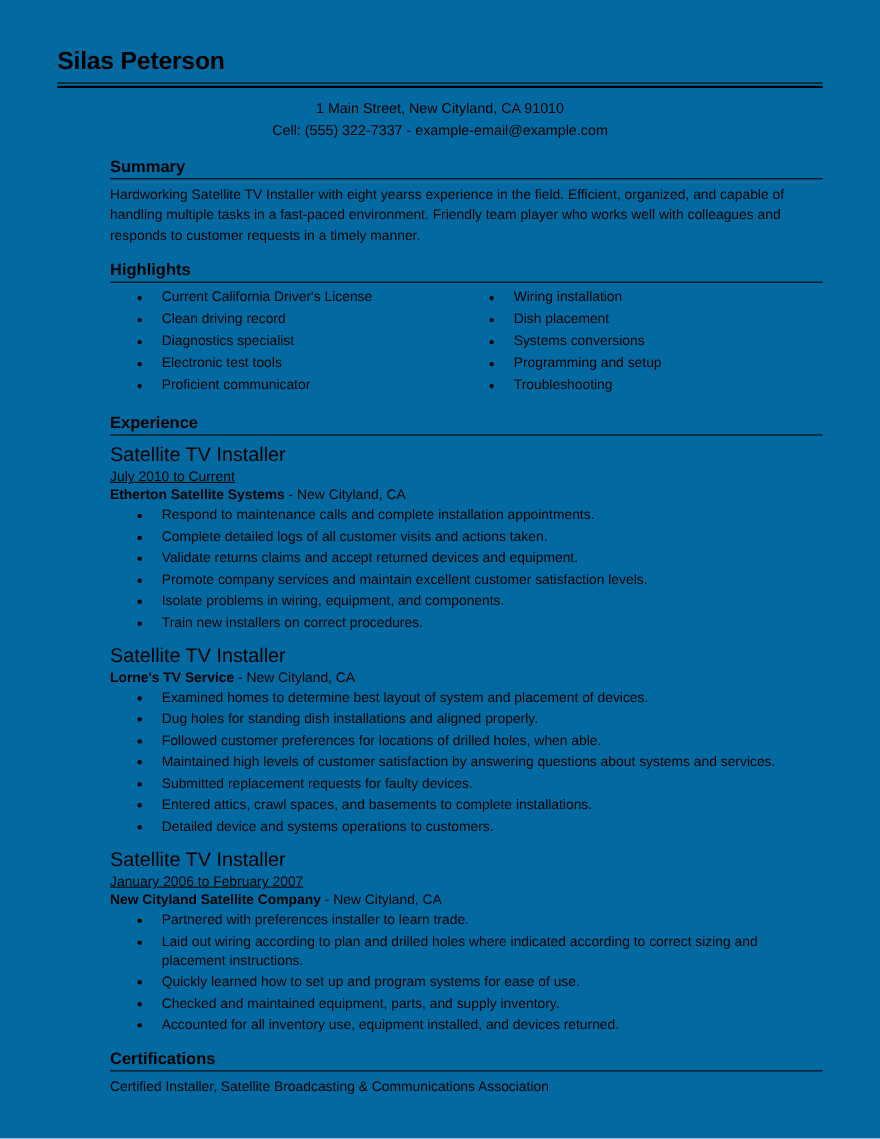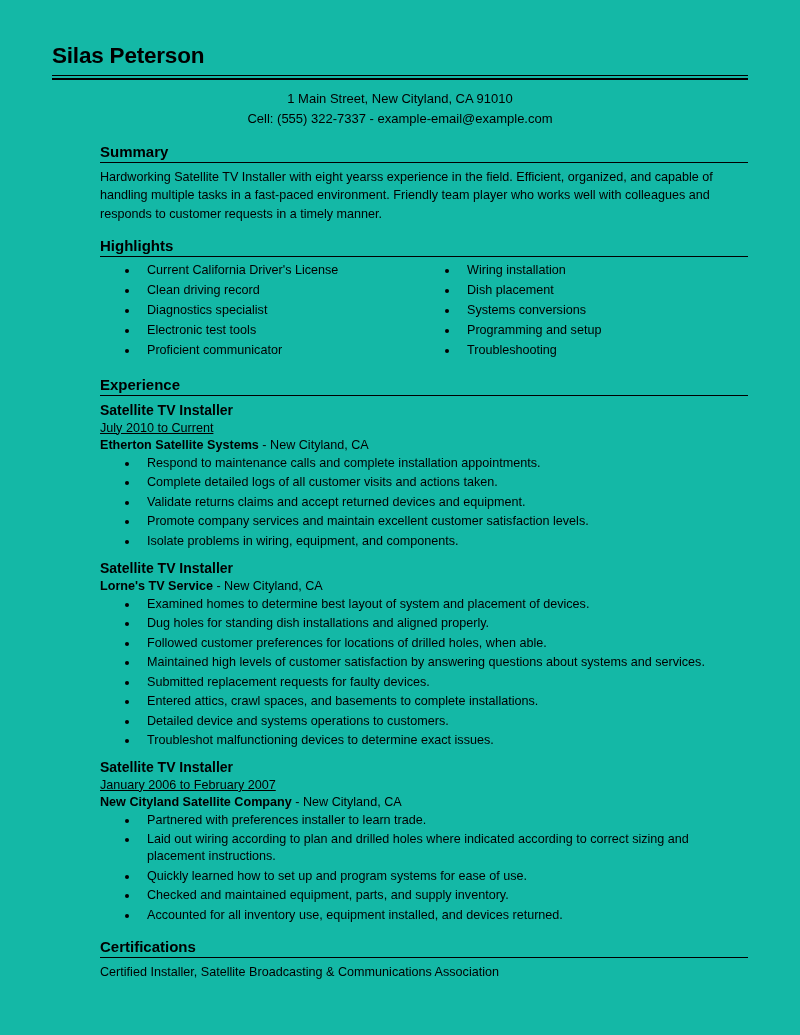--- a/index.html
+++ b/index.html
@@ -12,21 +12,21 @@
     height: 1035px;
     font-family: "Liberation Sans", sans-serif;
     color: #000000;
     -webkit-font-smoothing: antialiased;
   }
 
   .page {
     position: relative;
     width: 800px;
     height: 1035px;
-    background: #14b8a6;
+    background: #0369a1;
     box-sizing: border-box;
     padding: 44px 52px 0 52px;
   }
 
   
   .name {
     font-size: 22.5px;
     font-weight: bold;
     letter-spacing: -0.2px;
     line-height: 1.1;
@@ -100,22 +100,22 @@
     top: 7px;
     width: 4px;
     height: 4px;
     border-radius: 50%;
     background: #000;
   }
 
   
   .job { margin-bottom: 9px; }
   .job-title {
-    font-size: 14px;
-    font-weight: bold;
+    font-size: 18px;
+    font-weight: normal;
     line-height: 1.35;
   }
   .job-dates {
     font-size: 12.6px;
     line-height: 1.35;
     text-decoration: underline;
   }
   .job-company {
     font-size: 12.6px;
     line-height: 1.35;
@@ -206,35 +206,35 @@
     <div class="job">
       <div class="job-title">Satellite TV Installer</div>
       <div class="job-dates">July 2010 to Current</div>
       <div class="job-company"><span class="co">Etherton Satellite Systems</span><span class="loc"> - New Cityland, CA</span></div>
       <ul class="job-bullets">
         <li><span>Respond to maintenance calls and complete installation appointments.</span></li>
         <li><span>Complete detailed logs of all customer visits and actions taken.</span></li>
         <li><span>Validate returns claims and accept returned devices and equipment.</span></li>
         <li><span>Promote company services and maintain excellent customer satisfaction levels.</span></li>
         <li><span>Isolate problems in wiring, equipment, and components.</span></li>
+        <li><span>Train new installers on correct procedures.</span></li>
       </ul>
     </div>
 
     <div class="job">
       <div class="job-title">Satellite TV Installer</div>
       <div class="job-company"><span class="co">Lorne's TV Service</span><span class="loc"> - New Cityland, CA</span></div>
       <ul class="job-bullets">
         <li><span>Examined homes to determine best layout of system and placement of devices.</span></li>
         <li><span>Dug holes for standing dish installations and aligned properly.</span></li>
         <li><span>Followed customer preferences for locations of drilled holes, when able.</span></li>
         <li><span>Maintained high levels of customer satisfaction by answering questions about systems and services.</span></li>
         <li><span>Submitted replacement requests for faulty devices.</span></li>
         <li><span>Entered attics, crawl spaces, and basements to complete installations.</span></li>
         <li><span>Detailed device and systems operations to customers.</span></li>
-        <li><span>Troubleshot malfunctioning devices to determine exact issues.</span></li>
       </ul>
     </div>
 
     <div class="job">
       <div class="job-title">Satellite TV Installer</div>
       <div class="job-dates">January 2006 to February 2007</div>
       <div class="job-company"><span class="co">New Cityland Satellite Company</span><span class="loc"> - New Cityland, CA</span></div>
       <ul class="job-bullets">
         <li><span>Partnered with preferences installer to learn trade.</span></li>
         <li><span>Laid out wiring according to plan and drilled holes where indicated according to correct sizing and placement instructions.</span></li>

